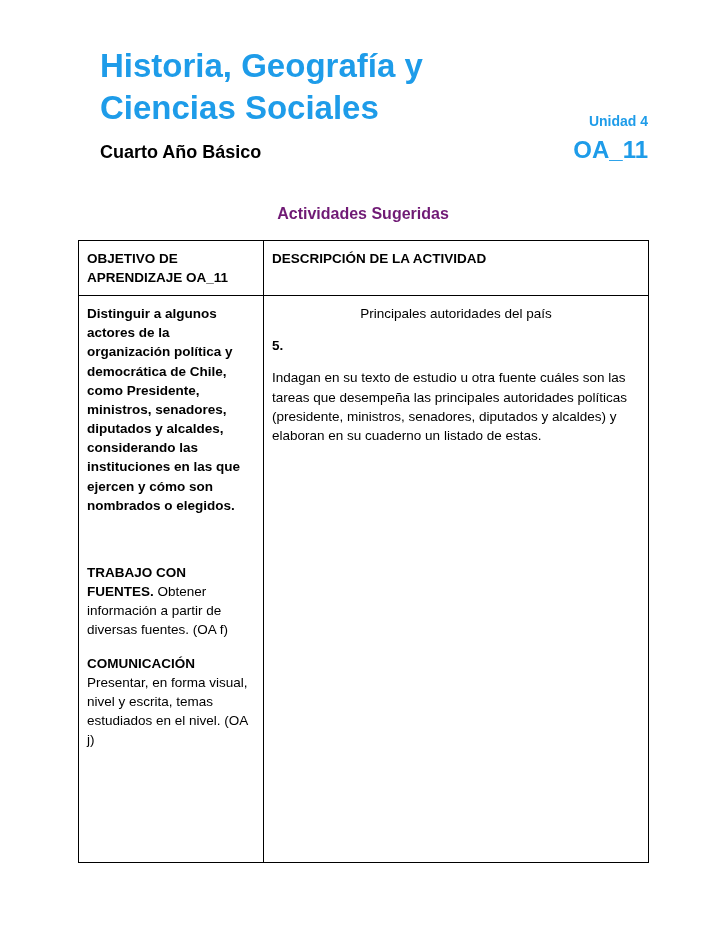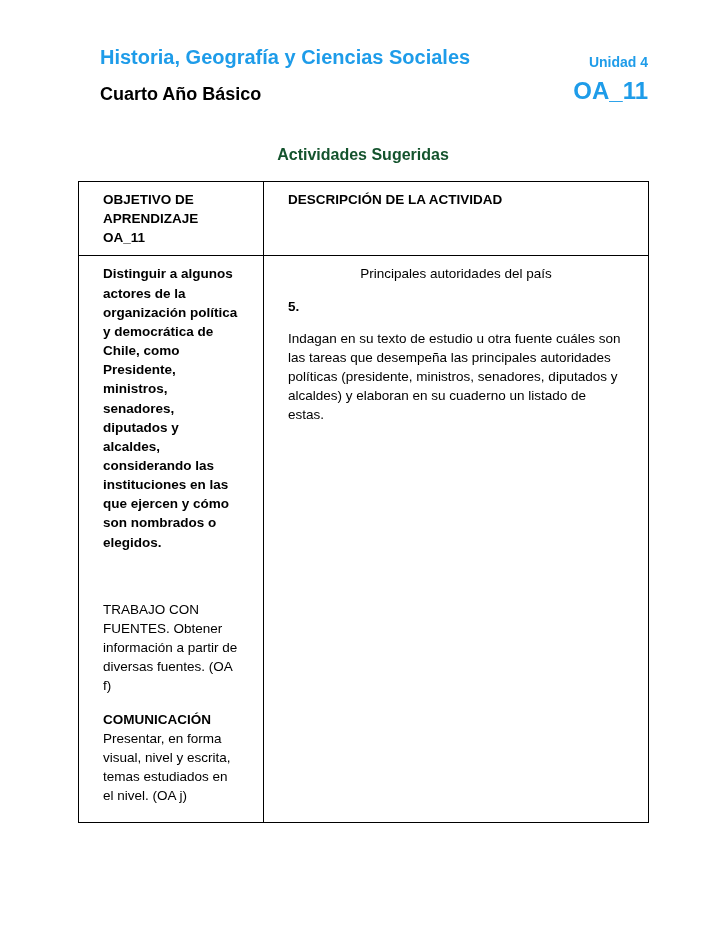--- a/index.html
+++ b/index.html
@@ -21,21 +21,21 @@
   
   .doc-header {
     display: flex;
     justify-content: space-between;
     align-items: flex-end;
     margin-left: 22px;
   }
   .doc-header-left { max-width: 440px; }
   .doc-title {
     color: #1E9CE9;
-    font-size: 20px;
+    font-size: 33px;
     font-weight: bold;
     line-height: 1.28;
     max-width: 430px;
   }
   .doc-subtitle {
     color: #000000;
     font-size: 18px;
     font-weight: bold;
     margin-top: 12px;
     line-height: 1.3;
@@ -44,47 +44,47 @@
     text-align: right;
     color: #1E9CE9;
     font-weight: bold;
     padding-bottom: 0;
   }
   .unit-label { font-size: 14px; line-height: 1.75; }
   .oa-code { font-size: 24px; line-height: 1.3; }
   
   .section-heading {
     text-align: center;
-    color: #14532d;
+    color: #701a75;
     font-size: 16px;
     font-weight: bold;
     margin-top: 40px;
   }
   
   table.activities-table {
     border-collapse: collapse;
     width: 570px;
     margin-top: 17px;
     table-layout: fixed;
   }
   .activities-table th,
   .activities-table td {
     border: 1.5px solid #000000;
     vertical-align: top;
-    padding: 8px 24px;
+    padding: 8px 8px;
     font-size: 13.5px;
     line-height: 1.42;
   }
   .col-objective { width: 185px; }
   .col-activity  { width: 385px; }
   .activities-table th { font-weight: bold; height: 48px; }
   th.header-objective { text-align: left; }
   th.header-activity  { text-align: left; }
   td.cell-body { height: 567px; }
-  .bold { font-weight: normal; }
+  .bold { font-weight: bold; }
   .objective-main { font-weight: bold; }
   .objective-trabajo { margin-top: 48px; }
   .comunicacion-block { margin-top: 14px; }
   .comunicacion-label { display: block; font-weight: bold; }
   .activity-title { font-weight: normal; text-align: center; }
   .activity-number { font-weight: bold; margin-top: 13px; }
   .activity-description { margin-top: 13px; }
 </style>
 </head>
 <body>

